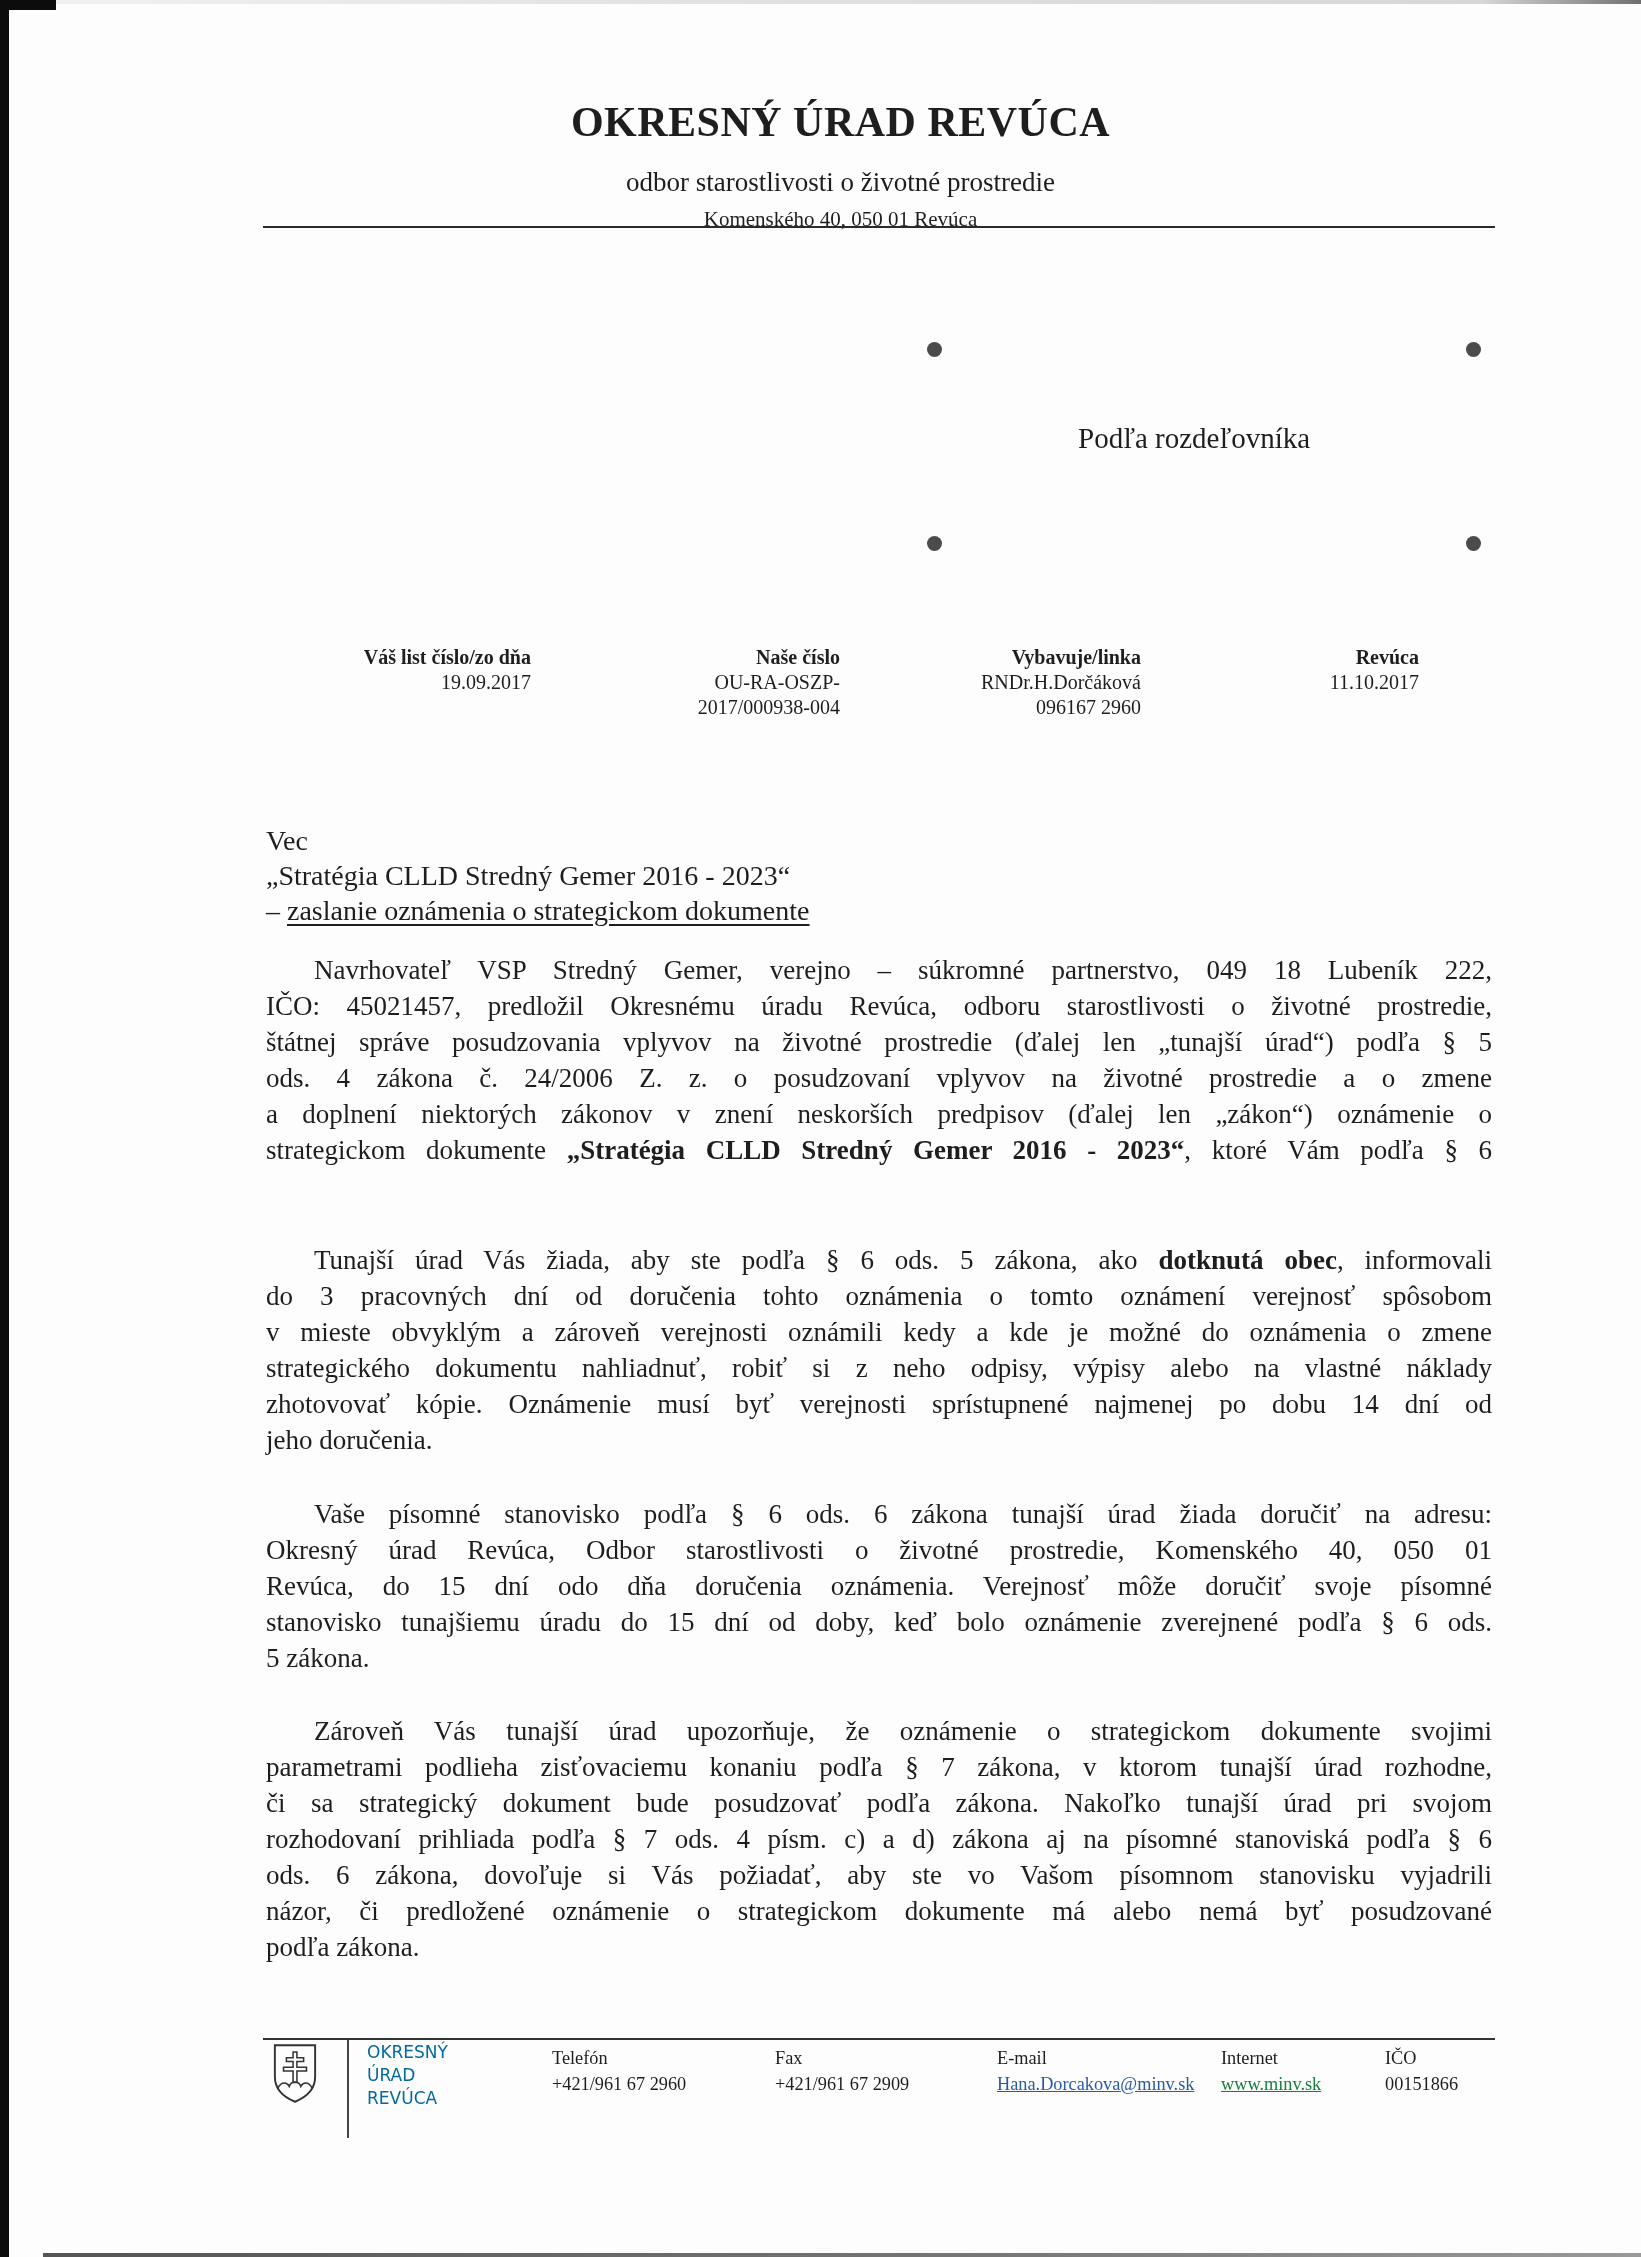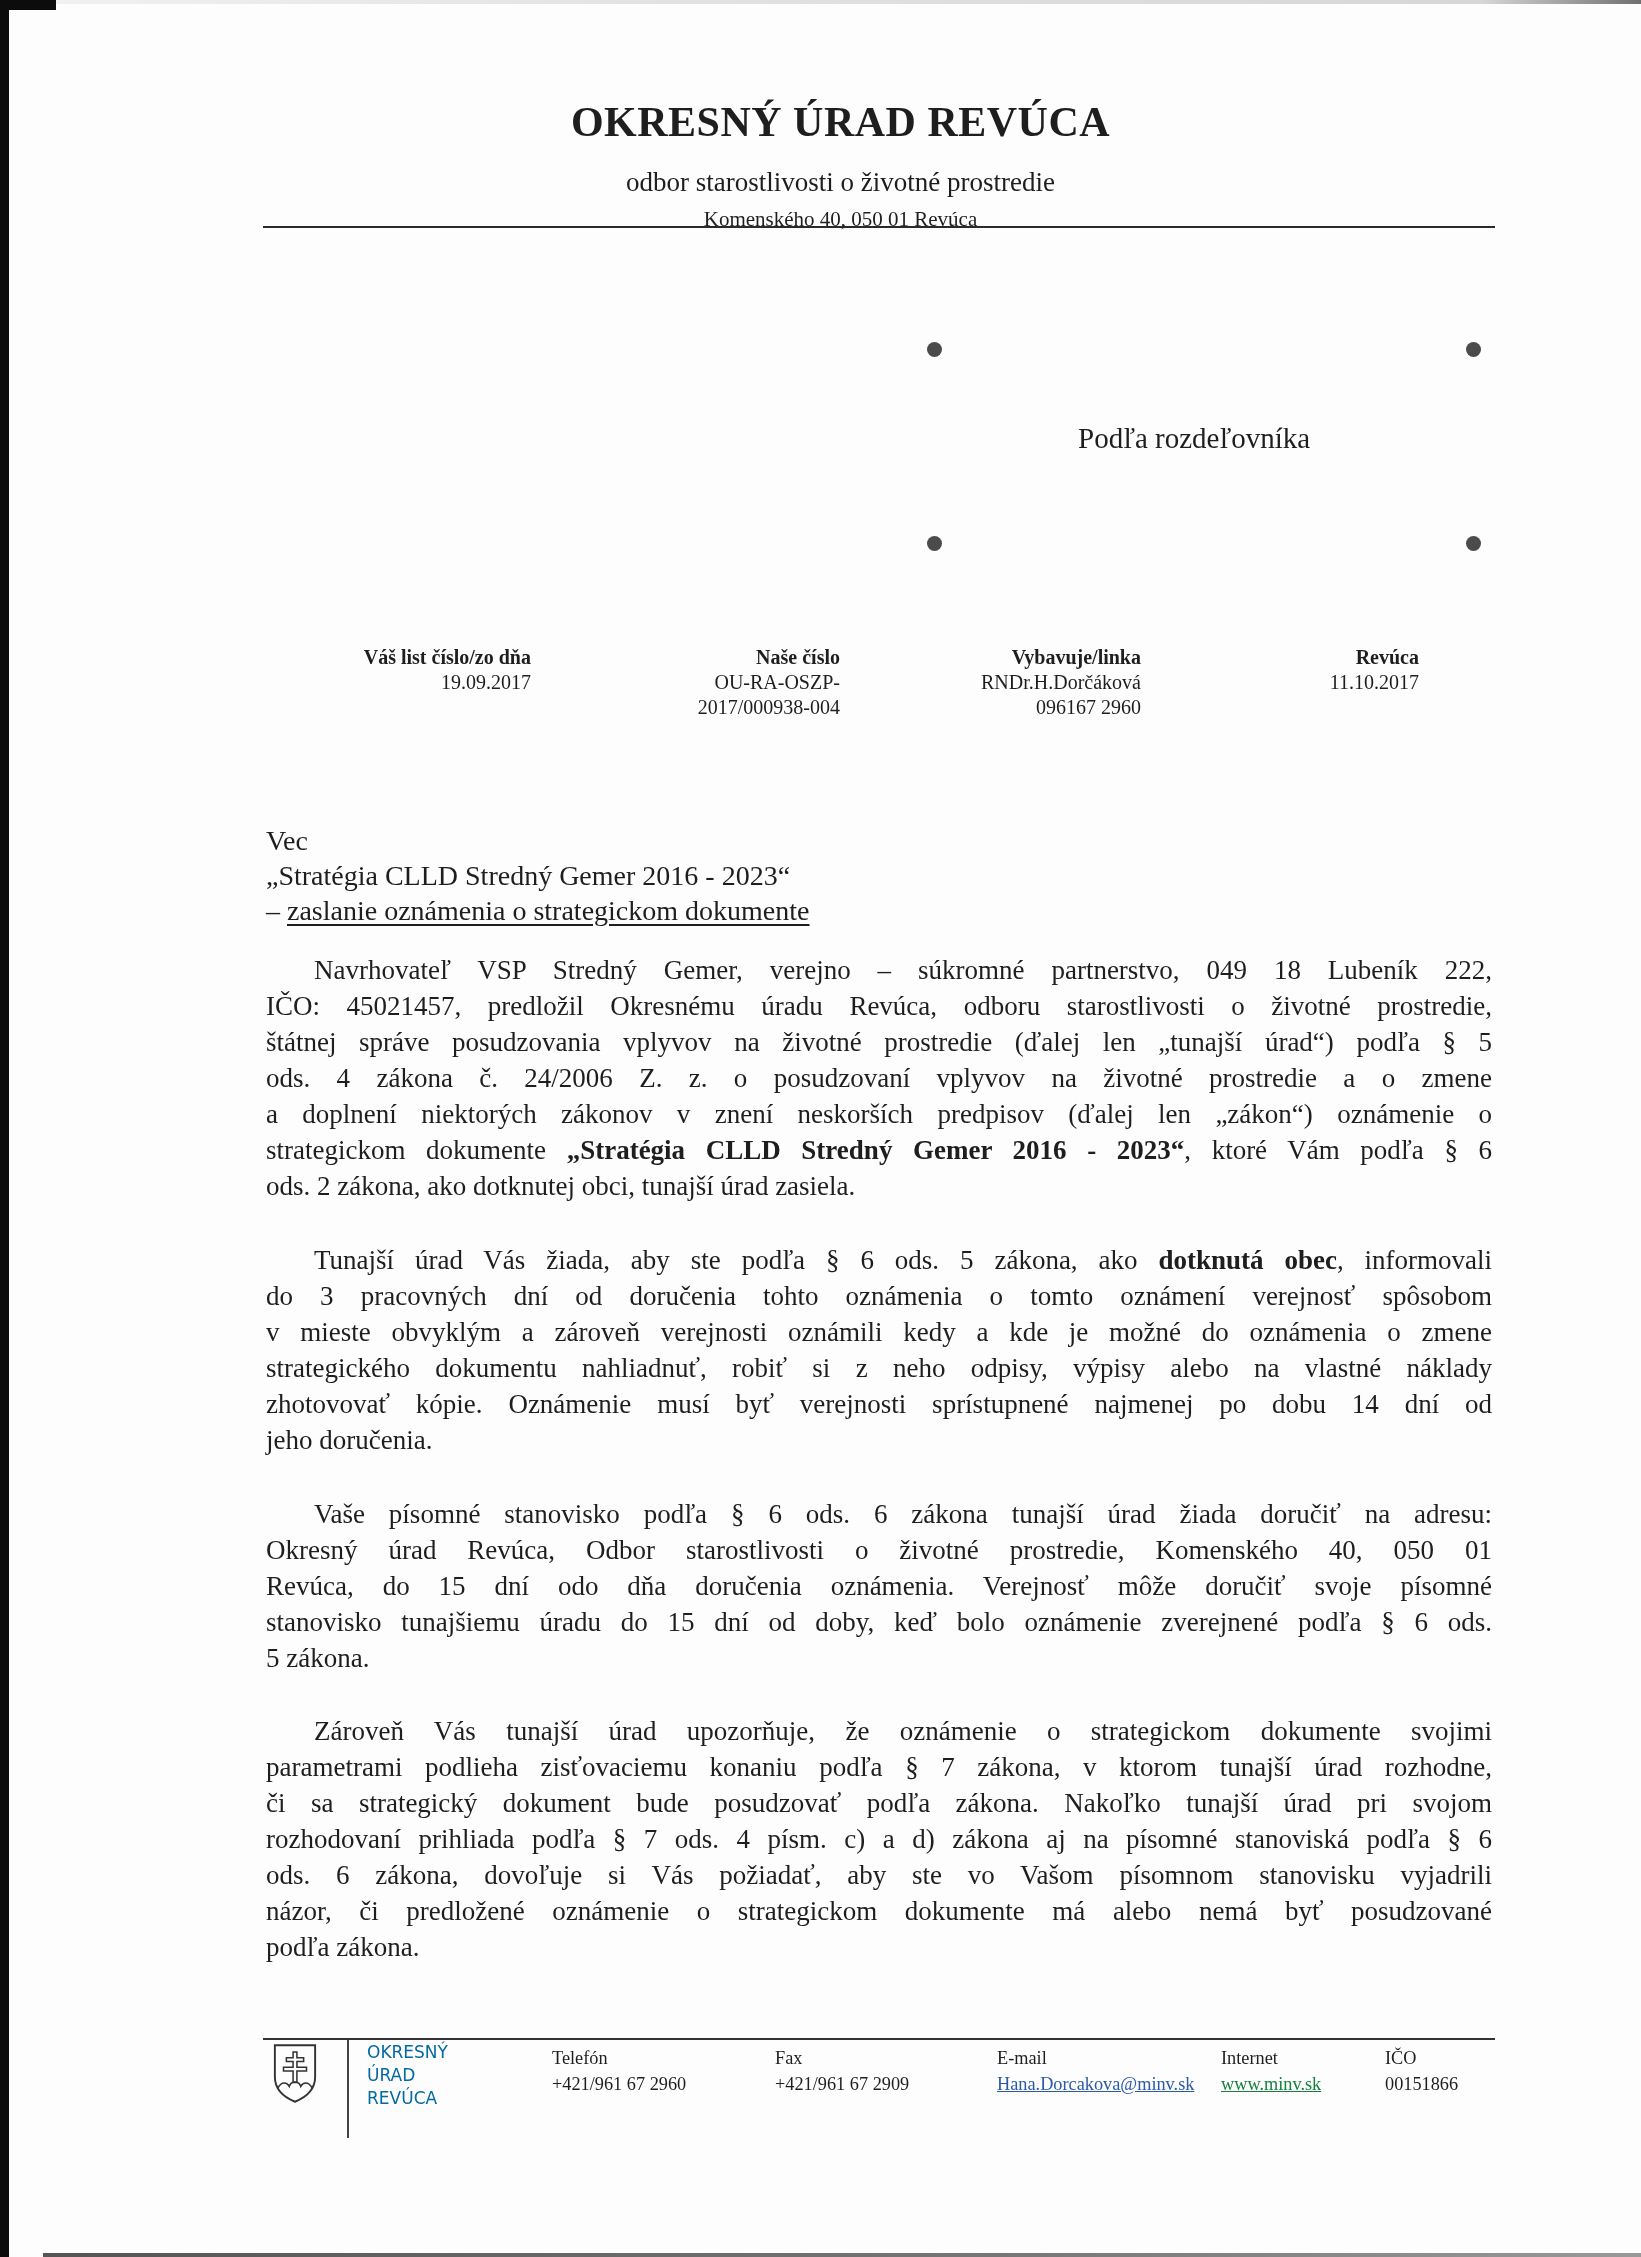--- a/index.html
+++ b/index.html
@@ -91,21 +91,20 @@
   <div><span>– </span><span class="u">zaslanie oznámenia o  strategickom dokumente</span></div>
 </div>
 
 <div class="body" style="top:952px">
     <div class="line indent">Navrhovateľ VSP Stredný Gemer, verejno – súkromné partnerstvo, 049 18 Lubeník 222,</div>
     <div class="line">IČO: 45021457,  predložil Okresnému úradu Revúca, odboru starostlivosti o životné prostredie,</div>
     <div class="line">štátnej správe posudzovania vplyvov na životné prostredie (ďalej len „tunajší úrad“) podľa § 5</div>
     <div class="line">ods. 4  zákona č. 24/2006  Z. z. o posudzovaní vplyvov na životné prostredie a o zmene</div>
     <div class="line">a doplnení niektorých zákonov v znení neskorších predpisov (ďalej len „zákon“) oznámenie o</div>
     <div class="line"><span>strategickom dokumente </span><b>„Stratégia CLLD Stredný Gemer 2016 - 2023“</b><span>, ktoré Vám podľa § 6</span></div>
-    <div class="line last">ods. 2  zákona, ako  dotknutej obci,  tunajší úrad zasiela.</div>
   </div>
 <div class="body" style="top:1242px">
     <div class="line indent"><span>Tunajší úrad Vás žiada, aby ste podľa § 6 ods. 5 zákona, ako </span><b>dotknutá obec</b><span>, informovali</span></div>
     <div class="line">do 3 pracovných dní od doručenia tohto oznámenia o tomto oznámení verejnosť spôsobom</div>
     <div class="line">v mieste obvyklým a zároveň verejnosti oznámili kedy a kde je možné do oznámenia o zmene</div>
     <div class="line">strategického dokumentu nahliadnuť, robiť si z neho odpisy, výpisy alebo na vlastné náklady</div>
     <div class="line">zhotovovať kópie. Oznámenie musí byť verejnosti sprístupnené najmenej po dobu 14 dní  od</div>
     <div class="line last">jeho doručenia.</div>
   </div>
 <div class="body" style="top:1496px">

